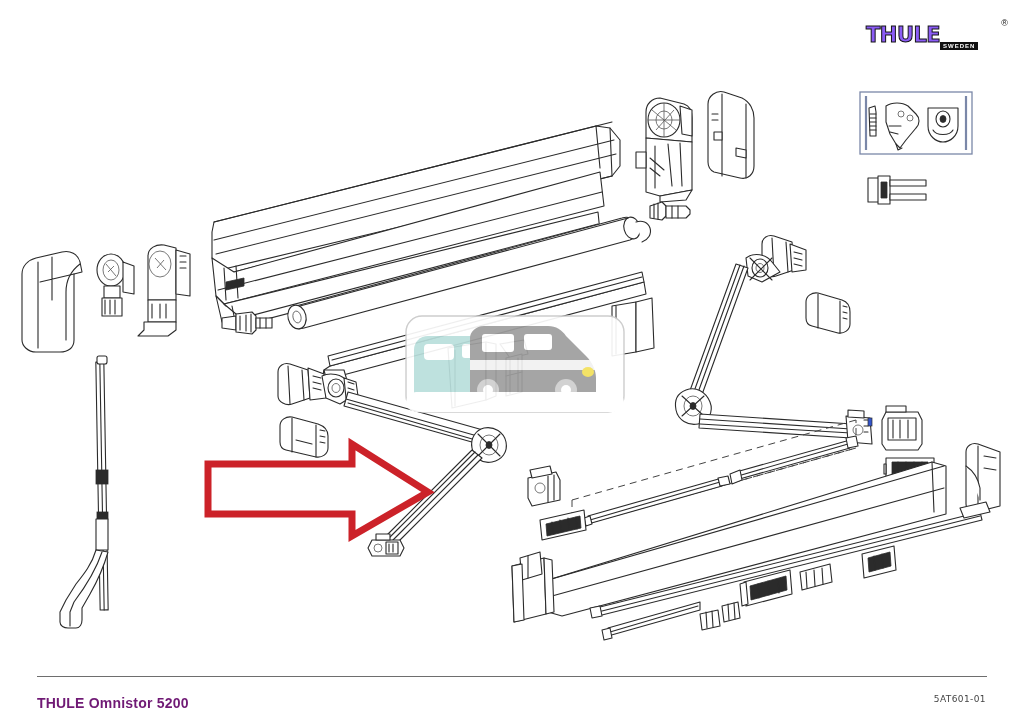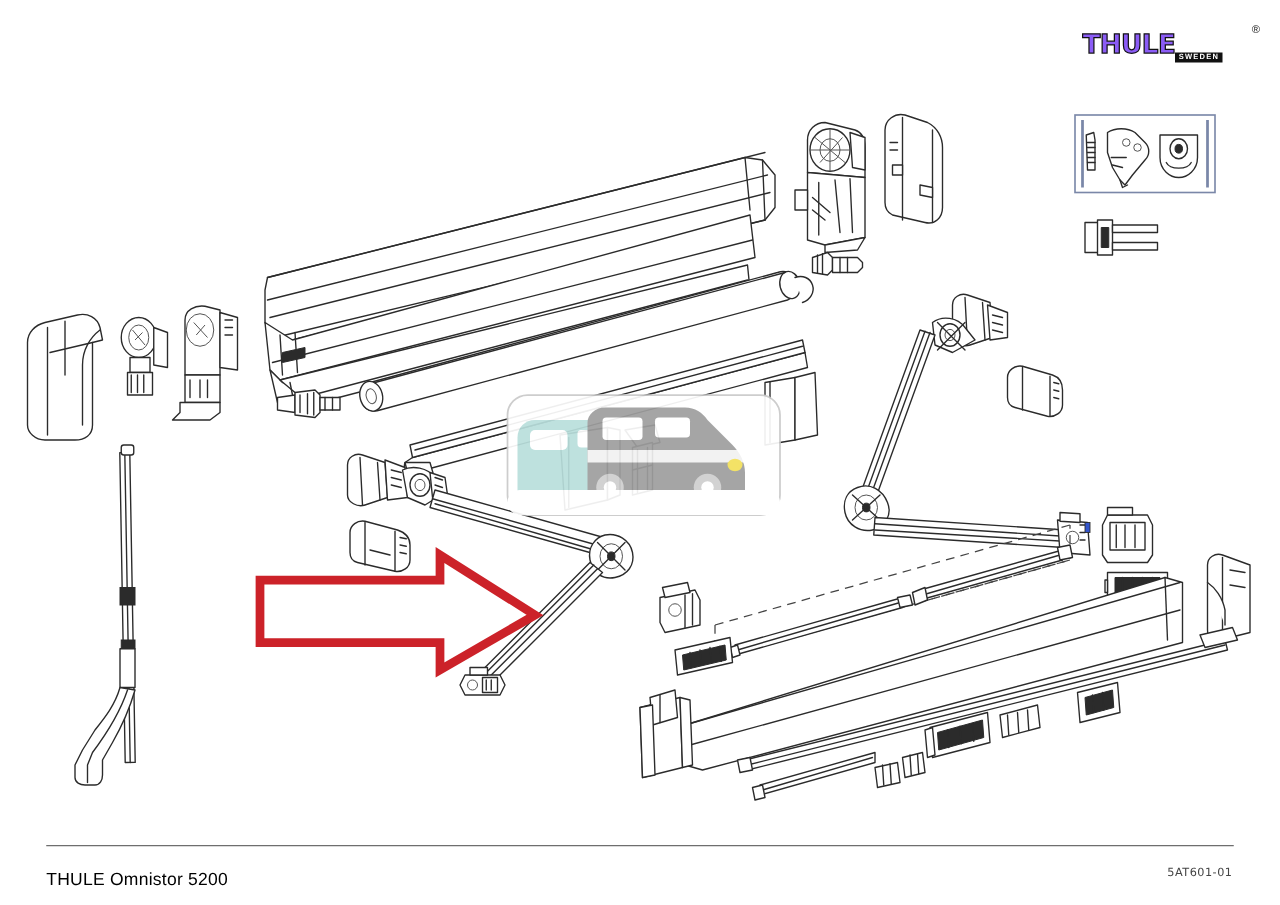--- a/index.html
+++ b/index.html
@@ -24,22 +24,22 @@
   }
   #brand .sweden{
     position:absolute;left:74px;top:24px;
     background:#111;color:#fff;font-size:6px;letter-spacing:1px;
     padding:1px 3px 1px 3px;font-weight:bold;
   }
 
   
   #footer-rule{position:absolute;left:37px;top:676px;width:950px;height:0;
     border-top:1.3px solid #6e6e6e;}
-  #footer-title{position:absolute;left:37px;top:695px;font-size:14px;color:#000000;
-    letter-spacing:.2px;}
+  #footer-title{position:absolute;left:37px;top:695px;font-size:14px;color:#701a75;
+    letter-spacing:.2px;font-weight:bold;}
   #footer-code{position:absolute;right:38px;top:694px;font-size:9px;color:#444;
     letter-spacing:.4px;font-family:"DejaVu Sans", sans-serif;}
 
   
   #art{position:absolute;left:0;top:0;width:1024px;height:724px;}
 
   
   #watermark{position:absolute;left:404px;top:314px;width:222px;height:100px;}
   #wm-text{
     position:absolute;left:86px;top:69px;font-size:13.5px;color:#8d8d8d;

